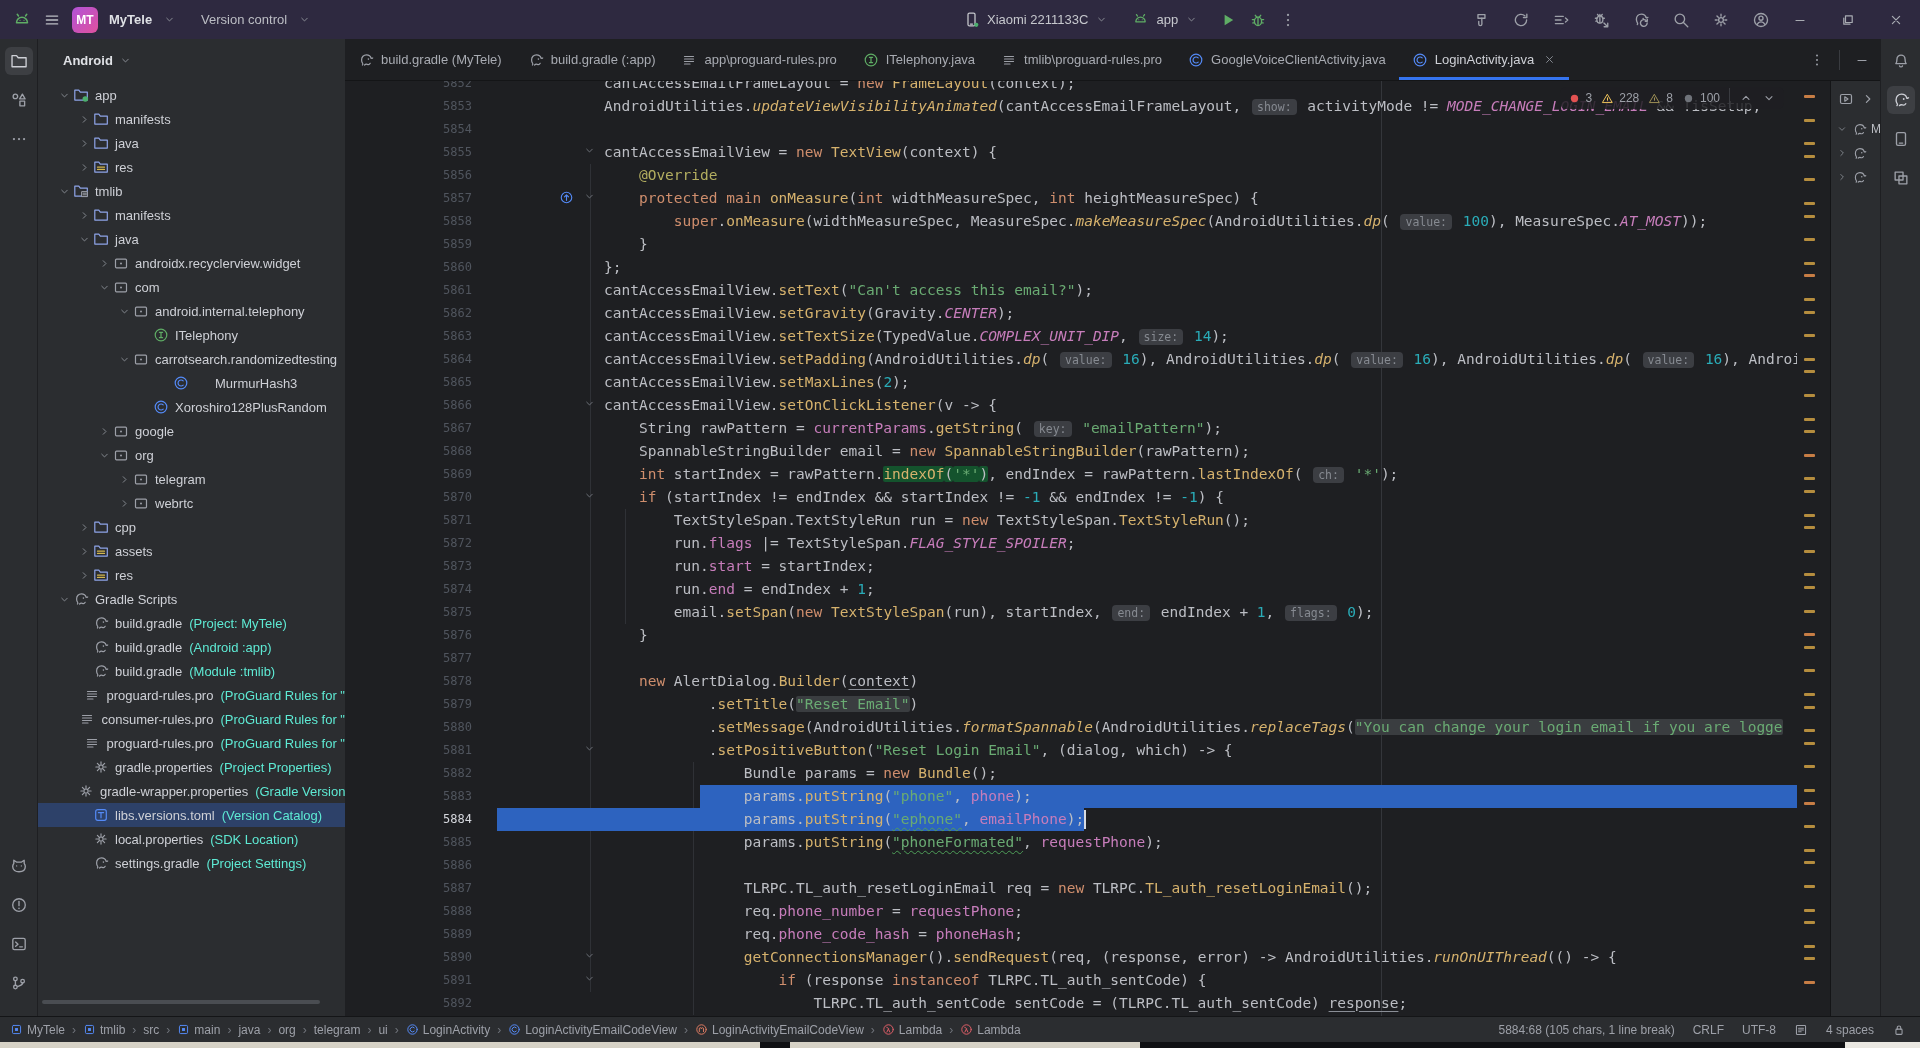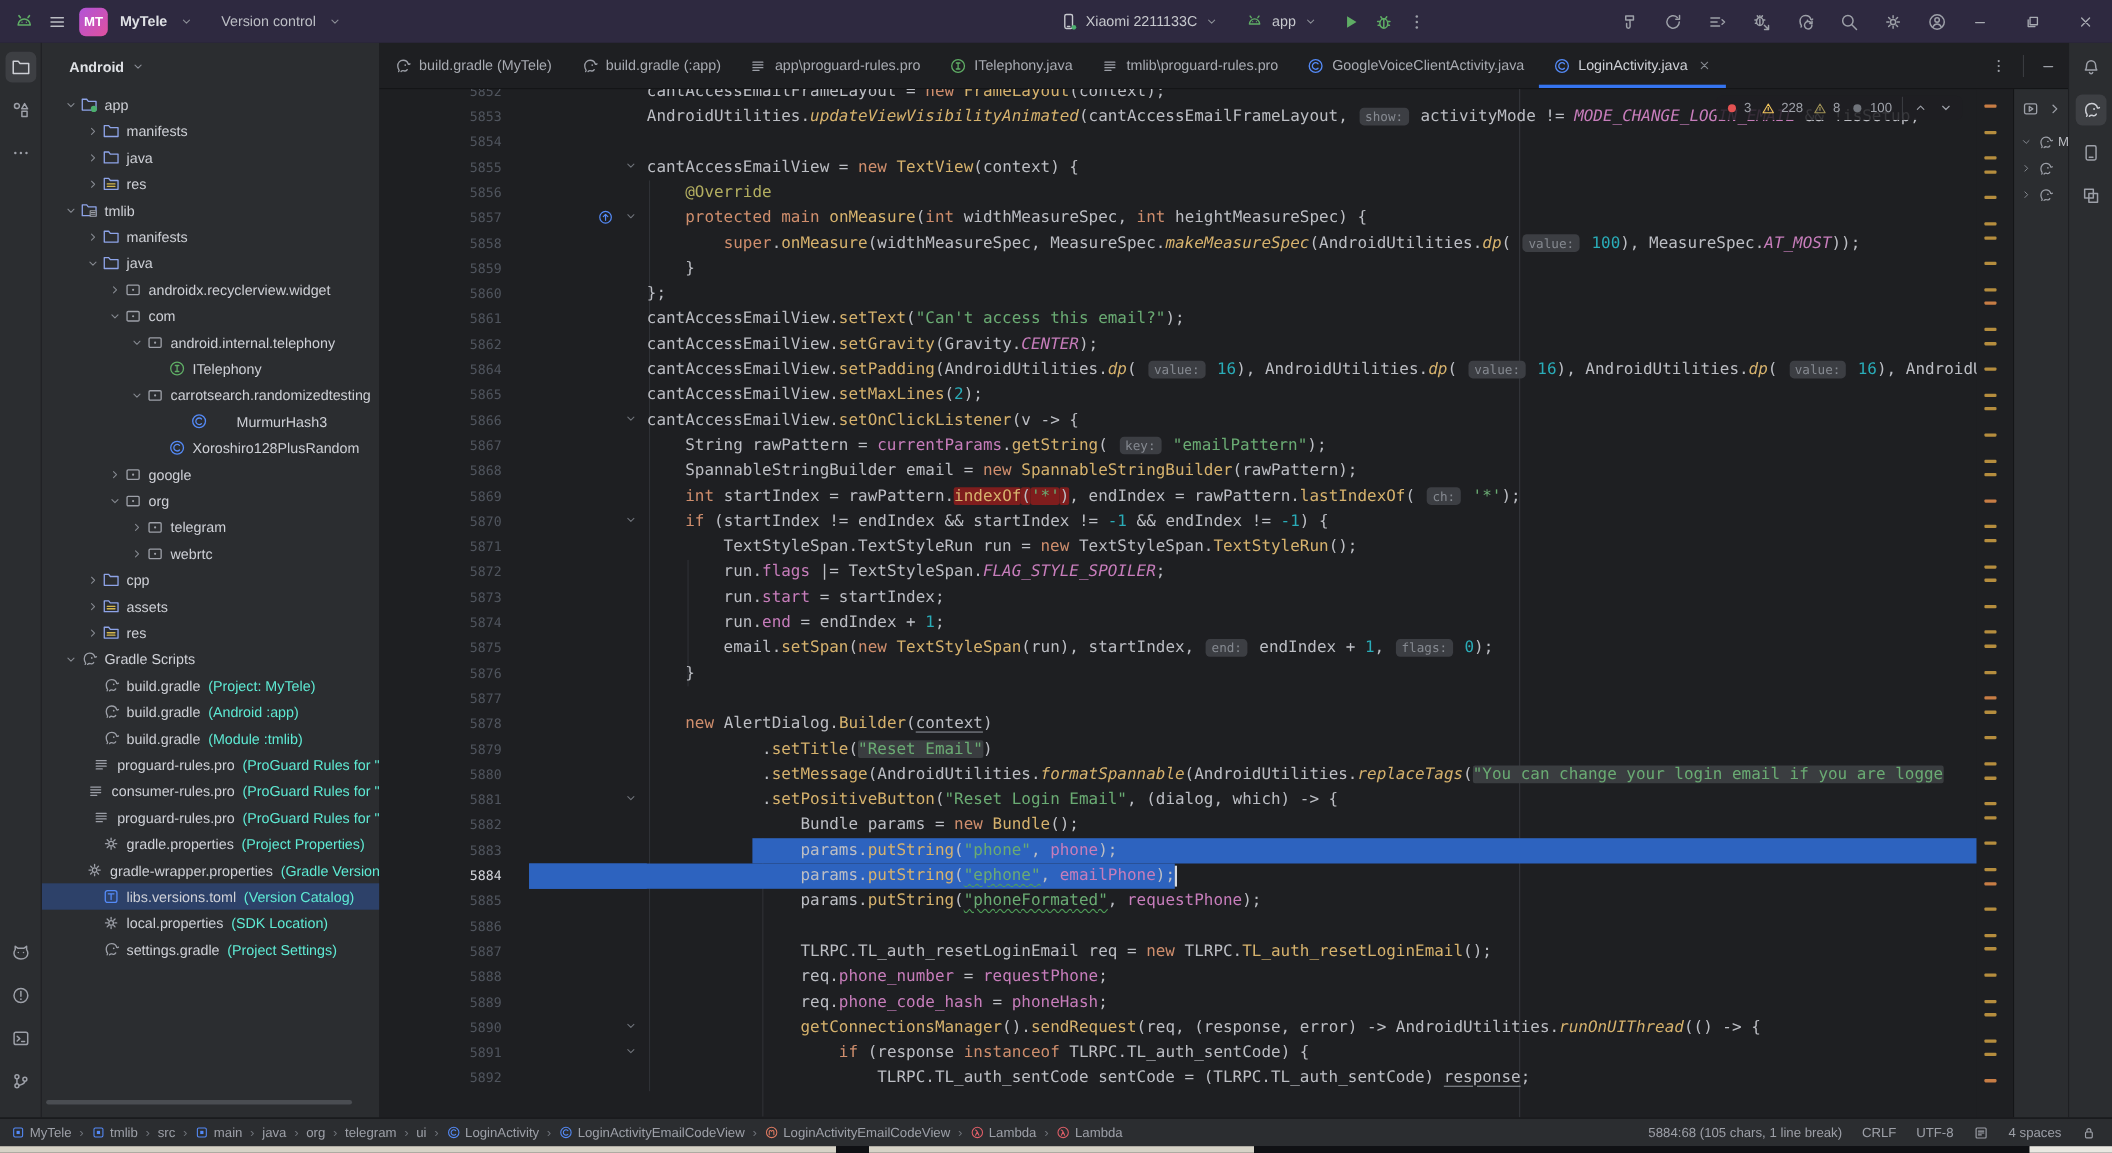--- a/index.html
+++ b/index.html
@@ -48,40 +48,40 @@
   .tab.active{color:#ced0d6;}
   .tab.active::after{content:"";position:absolute;left:0;right:0;bottom:0;height:3px;background:var(--accent);}
   .tab .close{color:#868a91;margin-left:2px;}
   #tabbar-right{margin-left:auto;display:flex;align-items:center;gap:14px;color:#9da0a8;padding-right:10px;}
   .vdiv{width:1px;height:20px;background:#393b40;}
 
   
   #editor{position:absolute;left:345px;top:81px;width:1485px;height:935px;background:var(--editor);overflow:hidden;}
   #margin-line{position:absolute;left:1036px;top:0;bottom:0;width:1px;background:#34363b;z-index:0;}
   .iguide{position:absolute;width:1px;background:#2f3136;z-index:0;}
-  #lines{position:absolute;left:0;top:-9.5px;z-index:1;}
+  #lines{position:absolute;left:0;top:-9.5px;z-index:1;padding-left:16px;}
   .cl{height:23px;display:flex;}
   .ln{width:127px;box-sizing:border-box;padding-right:16px;text-align:right;
       font-family:"DejaVu Sans Mono",monospace;font-size:12px;line-height:23px;color:#50555e;}
   .cl.caret-line .ln{color:#d5d7dd;}
   .ic{width:116px;position:relative;}
   .ic .gsel{position:absolute;left:9px;right:0;top:0;bottom:0;background:var(--sel);}
   .ic .fold{position:absolute;right:8px;top:3px;color:#6f737a;}
   .ic .ovr{position:absolute;right:30px;top:3px;color:#548af7;}
   .code{width:1209px;position:relative;font-family:"DejaVu Sans Mono",monospace;font-size:14.5px;line-height:23px;
         white-space:pre;color:var(--pln);overflow:visible;}
   .code .txt{position:relative;z-index:1;}
   .selbar{position:absolute;top:0;height:23px;background:var(--sel);z-index:0;}
   .caret{position:absolute;top:2px;width:2px;height:19px;background:#d7dae0;z-index:2;}
   .tk-k{color:var(--kw);} .tk-s{color:var(--str);} .tk-n{color:var(--num);}
   .tk-f{color:var(--fld);} .tk-c{color:var(--fld);font-style:italic;}
   .tk-m{color:var(--mth);} .tk-mi{color:var(--mth);font-style:italic;}
   .tk-a{color:var(--ann);}
   .tk-h{background:#3c3e43;color:#868a91;font-size:11.5px;border-radius:4px;padding:1px 5px;margin:0 2px;}
-  .tk-hl{background:#7f1d1d;border-radius:2px;}
+  .tk-hl{background:#14532d;border-radius:2px;}
   .tk-inj{background:#3a3d40;border-radius:2px;}
   .tk-w{text-decoration:underline wavy #4e9e58;text-decoration-thickness:1px;text-underline-offset:3px;}
   .tk-u{text-decoration:underline;text-decoration-color:#8a8e96;text-underline-offset:3px;}
 
   #stripe{position:absolute;right:0;top:0;bottom:0;width:33px;background:var(--editor);z-index:3;}
   .mark{position:absolute;left:7px;width:11px;height:3px;border-radius:1px;background:#b58d3e;}
   #inspect{position:absolute;right:46px;top:6px;height:22px;display:flex;align-items:center;gap:9px;
            font-size:12px;color:#9da0a8;z-index:4;background:rgba(30,31,34,.85);border-radius:6px;padding:0 8px;}
 
   
@@ -1081,20 +1081,25 @@
       </div>
       <div class="cl">
         <div class="ln">5861</div>
         <div class="ic"></div>
         <div class="code"><span class="txt">cantAccessEmailView.<span class="tk-m">setText</span>(<span class="tk-s">"Can't access this email?"</span>);</span></div>
       </div>
       <div class="cl">
         <div class="ln">5862</div>
         <div class="ic"></div>
         <div class="code"><span class="txt">cantAccessEmailView.<span class="tk-m">setGravity</span>(Gravity.<span class="tk-c">CENTER</span>);</span></div>
+      </div>
+      <div class="cl">
+        <div class="ln">5863</div>
+        <div class="ic"></div>
+        <div class="code"><span class="txt">cantAccessEmailView.<span class="tk-m">setTextSize</span>(TypedValue.<span class="tk-c">COMPLEX_UNIT_DIP</span>, <span class="tk-h">size:</span> <span class="tk-n">14</span>);</span></div>
       </div>
       <div class="cl">
         <div class="ln">5864</div>
         <div class="ic"></div>
         <div class="code"><span class="txt">cantAccessEmailView.<span class="tk-m">setPadding</span>(AndroidUtilities.<span class="tk-mi">dp</span>( <span class="tk-h">value:</span> <span class="tk-n">16</span>), AndroidUtilities.<span class="tk-mi">dp</span>( <span class="tk-h">value:</span> <span class="tk-n">16</span>), AndroidUtilities.<span class="tk-mi">dp</span>( <span class="tk-h">value:</span> <span class="tk-n">16</span>), AndroidUtili</span></div>
       </div>
       <div class="cl">
         <div class="ln">5865</div>
         <div class="ic"></div>
         <div class="code"><span class="txt">cantAccessEmailView.<span class="tk-m">setMaxLines</span>(<span class="tk-n">2</span>);</span></div>

